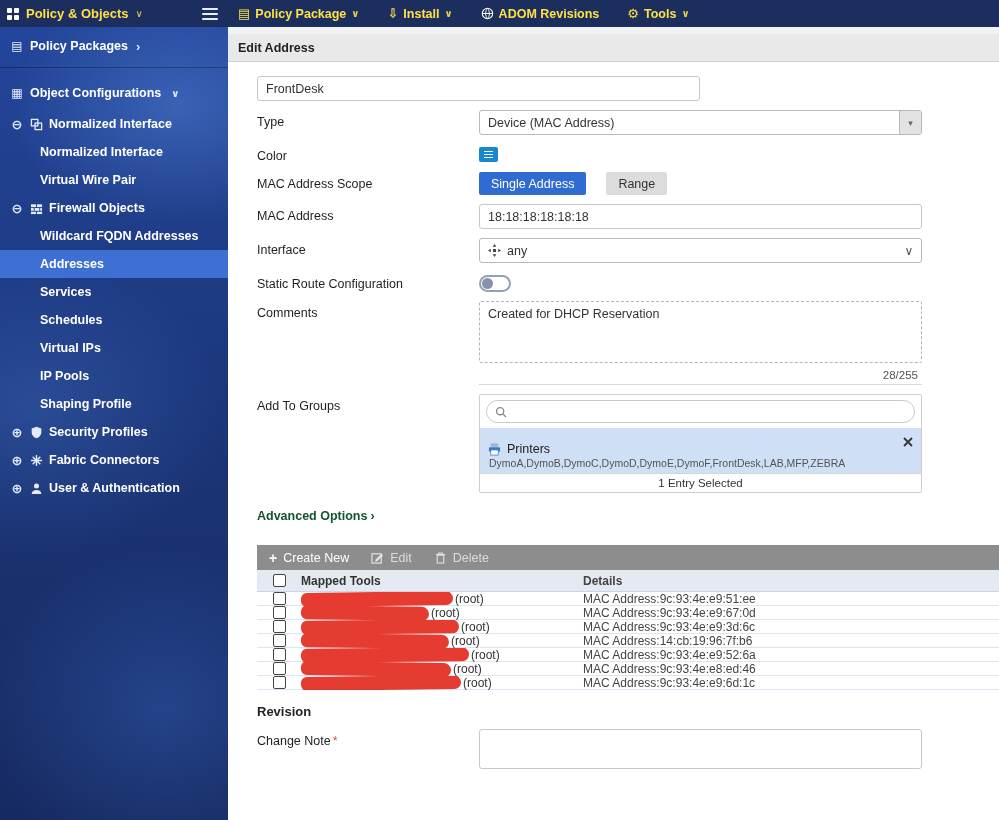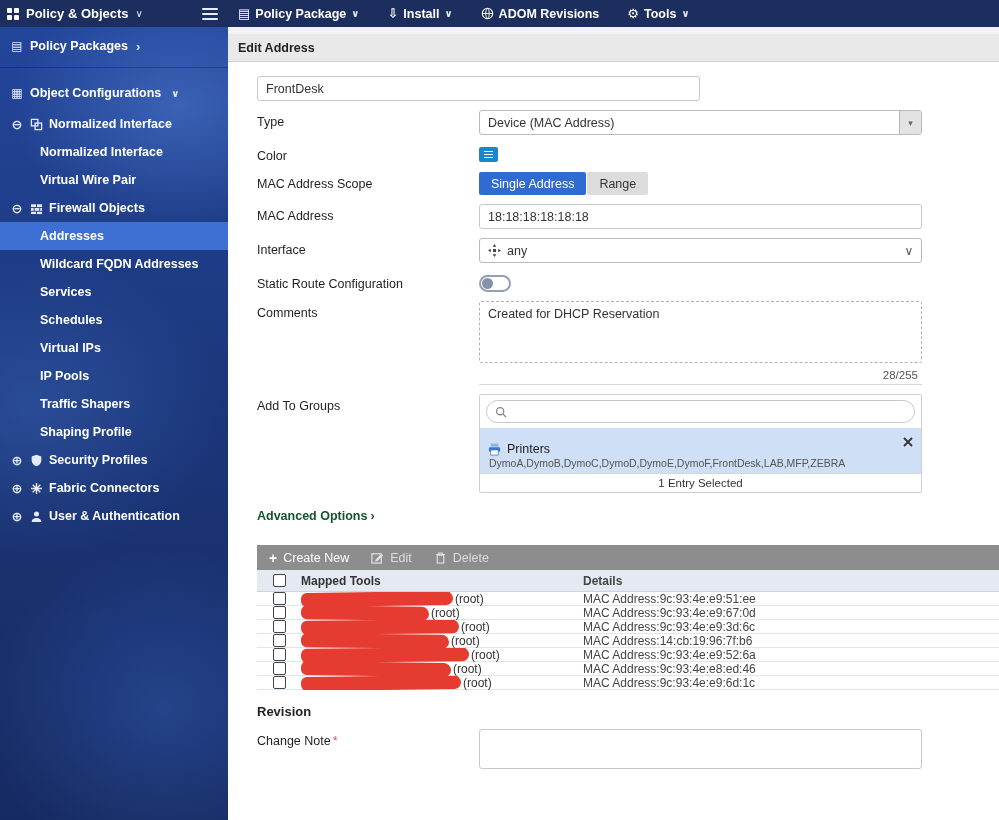--- a/index.html
+++ b/index.html
@@ -2,21 +2,21 @@
 <html><head>
 <meta charset="utf-8">
 <style>
   * { margin:0; padding:0; box-sizing:border-box; }
   html,body { width:999px; height:820px; overflow:hidden; background:#fff;
     font-family:"Liberation Sans","DejaVu Sans",sans-serif; }
   .screen { position:relative; width:999px; height:820px; overflow:hidden; }
 
   
   .topbar { position:absolute; top:0; left:0; width:999px; height:27px;
-    background:#1c2e5d; color:#ffffff; display:flex; align-items:center; z-index:30; }
+    background:#1c2e5d; color:#fde047; display:flex; align-items:center; z-index:30; }
   .topbar-left { width:228px; min-width:228px; display:flex; align-items:center;
     padding:0 10px 0 7px; gap:7px; height:100%; }
   .logo-grid { display:grid; grid-template-columns:5px 5px; grid-template-rows:5px 5px;
     gap:2px; }
   .logo-grid span { background:#fff; border-radius:1px; }
   .tb-title { font-size:13px; font-weight:bold; white-space:nowrap; }
   .tb-caret { font-size:10px; opacity:.9; }
   .hamburger { margin-left:auto; width:16px; cursor:pointer; }
   .hamburger i { display:block; height:2px; background:#e8edff; margin:3px 0; border-radius:1px; }
   .topbar-menus { display:flex; align-items:center; gap:28px; padding-left:10px; }
@@ -68,21 +68,21 @@
 
   .selectbox { width:443px; height:25px; border:1px solid #b9b9b9; border-radius:3px;
     background:#fff; display:flex; align-items:center; cursor:pointer; }
   .selectbox .sel-text { flex:1; font-size:12.5px; color:#333; padding:0 8px;
     display:flex; align-items:center; gap:6px; }
   .sel-btn { width:22px; height:23px; background:#e3e3e3; border-left:1px solid #b9b9b9;
     display:flex; align-items:center; justify-content:center; font-size:9px; color:#666;
     border-radius:0 2px 2px 0; }
   .sel-chev { width:24px; text-align:center; font-size:12px; color:#555; }
 
-  .seg-wrap { display:flex; gap:1px; }
+  .seg-wrap { display:flex; gap:20px; }
   .seg { height:23px; padding:0 12px; font-size:12.5px; display:flex; align-items:center;
     cursor:pointer; border-radius:2px; }
   .seg-on { background:#2f6bd0; color:#fff; }
   .seg-off { background:#dcdcdc; color:#333; }
 
   .toggle { width:32px; height:17px; border-radius:9px; position:relative; cursor:pointer;
     margin-top:3px; }
   .toggle-off { background:#fff; border:2px solid #93a0b4; }
   .toggle-off .knob { position:absolute; left:1px; top:1px; width:11px; height:11px;
     border-radius:50%; background:#8593a9; }
@@ -223,40 +223,37 @@
             <rect x="7.5" y="2.5" width="5.5" height="3"></rect>
             <rect x="1" y="6.5" width="3" height="3"></rect>
             <rect x="5" y="6.5" width="5" height="3"></rect>
             <rect x="11" y="6.5" width="2" height="3"></rect>
             <rect x="1" y="10.5" width="5.5" height="2.5"></rect>
             <rect x="7.5" y="10.5" width="5.5" height="2.5"></rect>
           </g>
         </svg>
       <span>Firewall Objects</span>
     </div>
+    <div class="sb-item sb-child">
+      <span>Wildcard FQDN Addresses</span>
+    </div>
     <div class="sb-item sb-child sb-selected">
       <span>Addresses</span>
     </div>
     <div class="sb-item sb-child">
-      <span>Wildcard FQDN Addresses</span>
-    </div>
-    <div class="sb-item sb-child">
       <span>Services</span>
     </div>
     <div class="sb-item sb-child">
       <span>Schedules</span>
     </div>
     <div class="sb-item sb-child">
       <span>Virtual IPs</span>
     </div>
     <div class="sb-item sb-child">
       <span>IP Pools</span>
-    </div>
-    <div class="sb-item sb-child">
-      <span>Traffic Shapers</span>
     </div>
     <div class="sb-item sb-child">
       <span>Shaping Profile</span>
     </div>
 
     <div class="sb-item">
       <span class="sb-exp">⊕</span>
       <svg class="svgi" width="13" height="13" viewBox="0 0 14 14">
           <path d="M7 .8l5.2 1.9v4.2c0 3.3-2.7 5.4-5.2 6.3C4.5 12.3 1.8 10.2 1.8 6.9V2.7z" fill="#e4ebff"></path>
         </svg>

